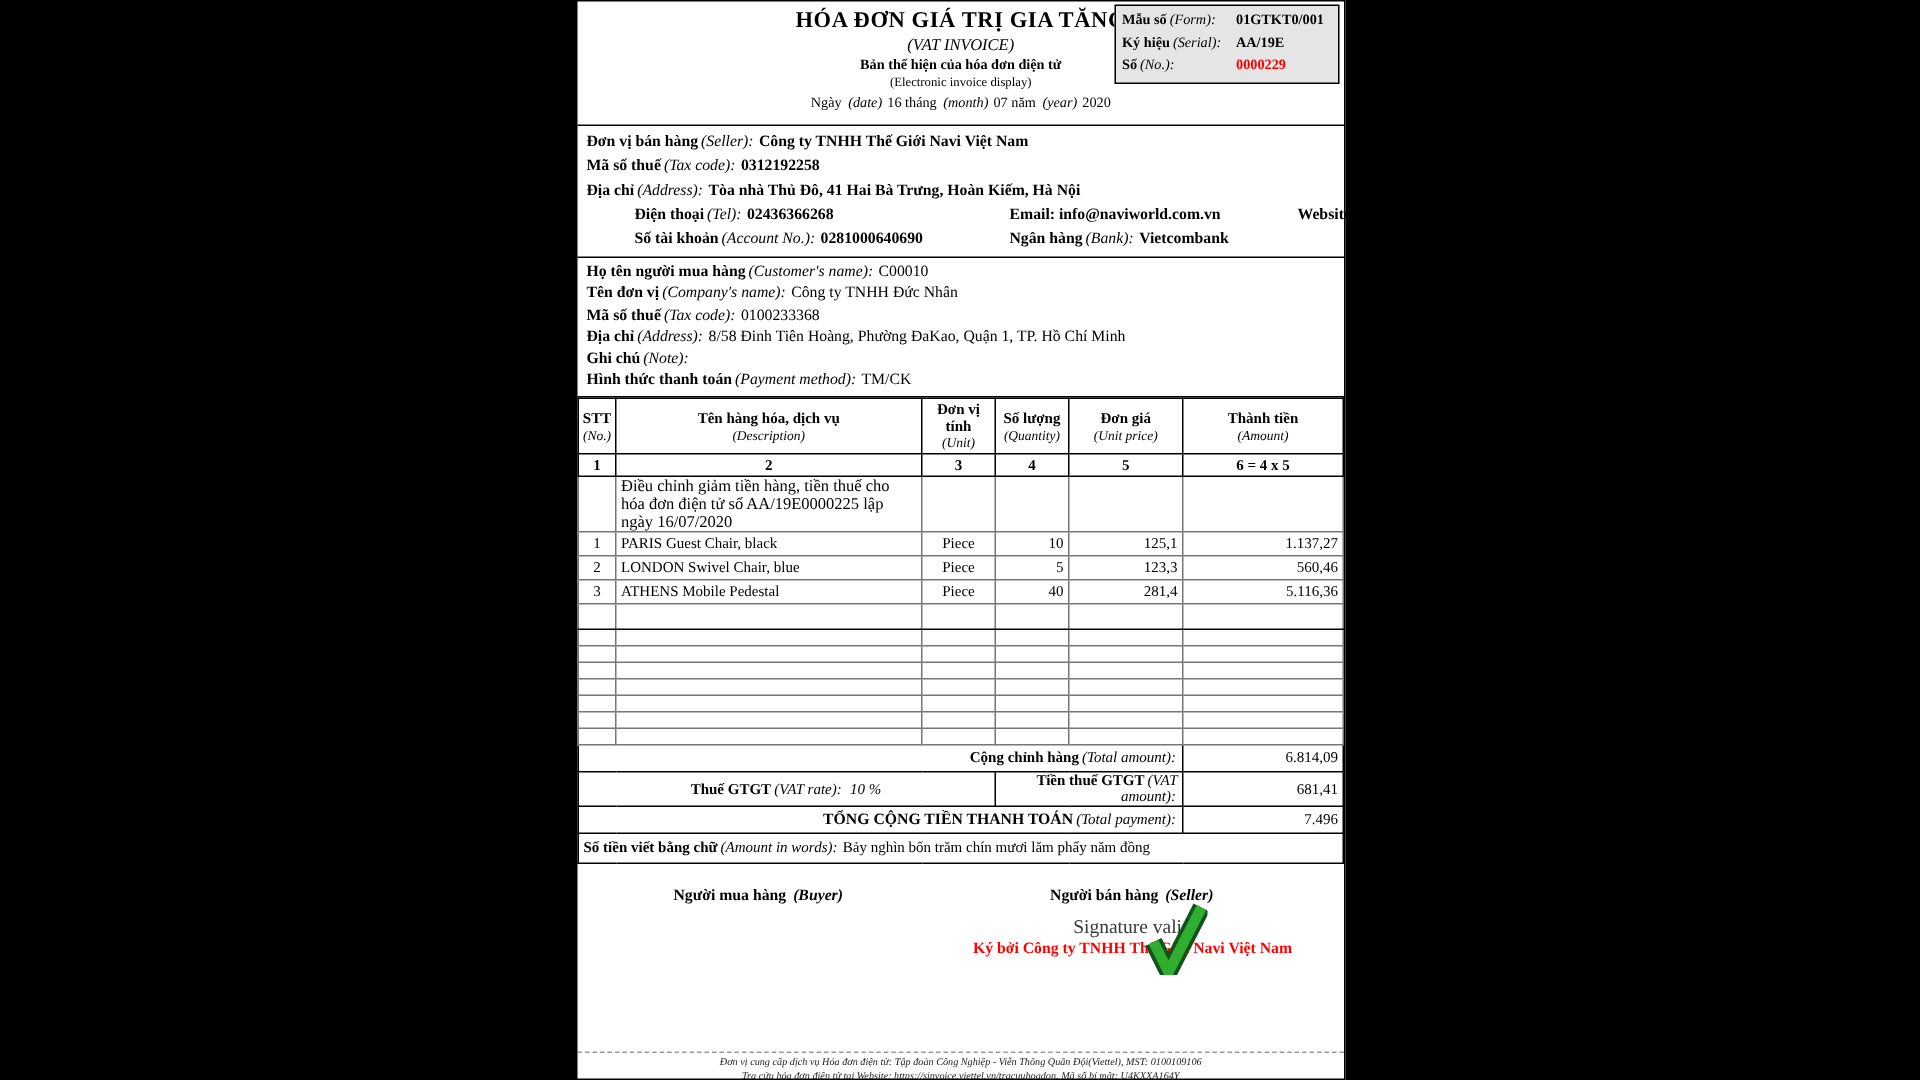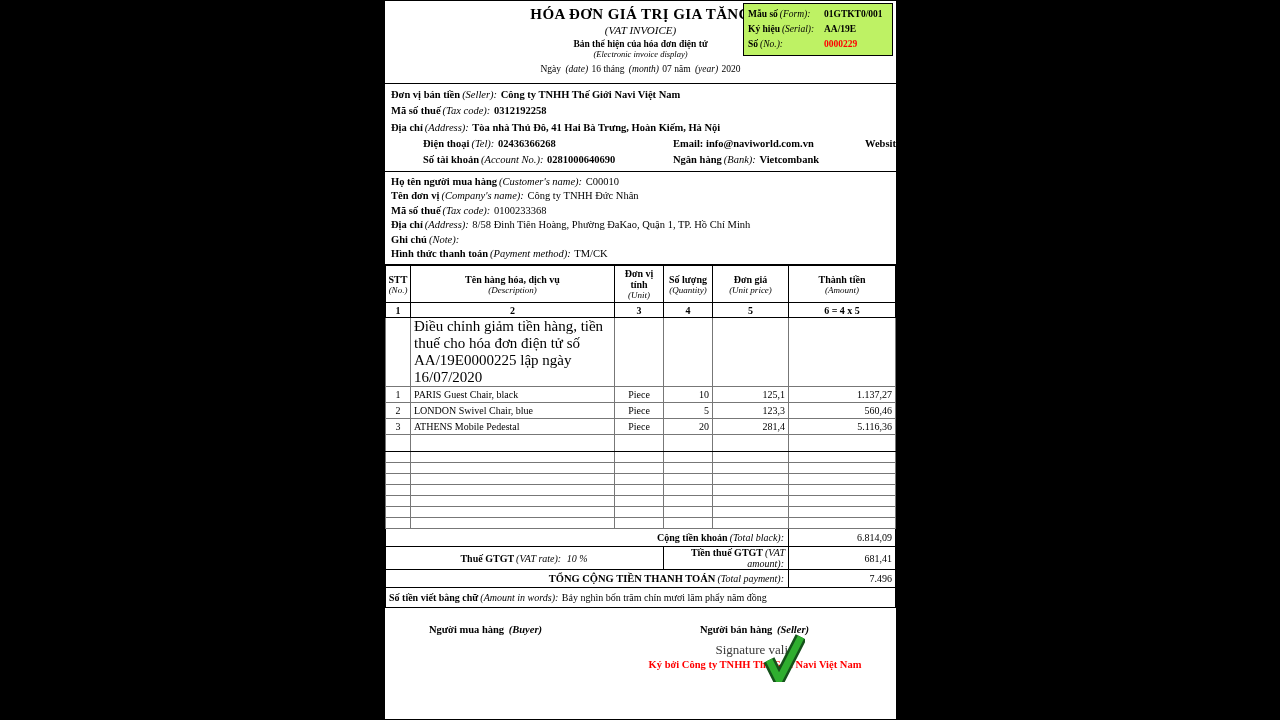--- a/index.html
+++ b/index.html
@@ -12,26 +12,26 @@
     position:absolute; left:384px; top:0; width:513px; height:720px;
     background:#fff; border:1.5px solid #000; box-sizing:border-box;
     display:flex; flex-direction:column;
   }
   
   .header { position:relative; border-bottom:1px solid #000; height:82px; flex:0 0 auto; }
   .title-block { text-align:center; padding-top:5px; }
   .title { font-size:15px; font-weight:bold; letter-spacing:.4px; }
   .subtitle { font-size:11px; font-style:italic; margin-top:1px; }
   .disp-note { font-size:9.5px; font-weight:bold; margin-top:3px; }
-  .disp-note-en { font-size:8.5px; font-style:italic; }
+  .disp-note-en { font-size:8.5px; }
   .date-line { font-size:9.5px; margin-top:5px; }
   .date-line .en { font-style:italic; }
   .form-box {
     position:absolute; top:2px; right:3px; width:150px;
-    border:1px solid #000; background:#bef264; padding:3px 4px; box-sizing:border-box;
+    border:1px solid #000; background:#e5e5e5; padding:3px 4px; box-sizing:border-box;
   }
   .form-row { display:flex; line-height:15px; font-size:9.5px; }
   .form-row .lblwrap { width:76px; }
   .form-row .lbl { font-weight:bold; }
   .form-row .en { font-style:italic; }
   .form-row .val { font-weight:bold; }
   
   .sec { border-bottom:1px solid #000; padding:3px 6px; font-size:10.5px; flex:0 0 auto; box-sizing:border-box; }
   .sec.seller { height:88px; }
   .sec.buyer  { height:93px; }
@@ -44,33 +44,33 @@
   .cols { display:flex; }
   .w250 { width:250px; flex:0 0 auto;margin-left:32px; }
   .w190 { width:192px; flex:0 0 auto; }
   
   table.inv { width:100%; border-collapse:collapse; table-layout:fixed; font-size:10px; }
   table.inv td, table.inv th { border:1px solid #777; padding:0 3px; overflow:hidden; }
   table.inv tr.hdr th { border-color:#000; padding:2px 2px;margin-left:28px; }
   .th-vi { font-size:10px; font-weight:bold; }
   .th-en { font-size:9px; font-style:italic; font-weight:normal; }
   tr.numrow td { border-color:#000; text-align:center; font-weight:bold; height:14px; }
-  tr.noterow td { height:29px; font-size:15px; vertical-align:middle; }
+  tr.noterow td { height:29px; font-size:11px; vertical-align:middle; }
   tr.item td { height:15px; }
   tr.empty td { height:10px; }
   tr.empty1 td { height:16px; border-bottom:1.4px solid #000; }
   td.c { text-align:center; } td.r { text-align:right; } td.l { text-align:left; }
   tr.tot td { height:17px; border-color:#000; }
   tr.tot .tlabel { text-align:right; }
   tr.tot1 td { border-top:1.4px solid #000; }
   tr.words td { height:19px; border-color:#000;margin-left:45px; }
   .grand { font-weight:bold; font-size:10.5px; }
   
   .sig-area { position:relative; height:125px; flex:0 0 auto; font-size:10.5px; }
-  .sig-buyer { position:absolute; left:1px; top:16px; width:200px; text-align:center; }
+  .sig-buyer { position:absolute; left:21px; top:16px; width:200px; text-align:center; }
   .sig-seller{ position:absolute; left:250px; top:16px; width:240px; text-align:center; }
   .sig-title { font-weight:bold; }
   .sig-title .en { font-style:italic; font-weight:bold; }
   .sig-valid { font-size:13px; color:#3a3a3a; margin-top:7px; }
   .signed-by { font-size:10.5px; font-weight:bold; margin-top:1px; }
   .checkmark { position:absolute; left:378px; top:26px; width:42px; height:48px; }
   .spacer { flex:1 1 auto; }
   
   .footer { border-top:1px dashed #999; text-align:center; font-size:6.8px; font-style:italic;
             color:#222; padding:2px 4px 2px; line-height:9px; flex:0 0 auto; }
@@ -108,21 +108,21 @@
       </div>
       <div class="form-row">
         <span class="lblwrap"><span class="lbl">Số</span><span class="en">(No.):</span></span>
         <span class="val" style="color: rgb(255, 0, 0);">0000229</span>
       </div>
     </div>
   </div>
 
   <div class="sec seller">
     <div class="line">
-      <span class="lbl">Đơn vị bán tiền</span><span class="en">(Seller):</span>
+      <span class="lbl">Đơn vị bán hàng</span><span class="en">(Seller):</span>
       <span class="vb">Công ty TNHH Thế Giới Navi Việt Nam</span>
     </div>
     <div class="line">
       <span class="lbl">Mã số thuế</span><span class="en">(Tax code):</span>
       <span class="vb">0312192258</span>
     </div>
     <div class="line">
       <span class="lbl">Địa chỉ</span><span class="en">(Address):</span>
       <span class="vb">Tòa nhà Thủ Đô, 41 Hai Bà Trưng, Hoàn Kiếm, Hà Nội</span>
     </div>
@@ -229,21 +229,21 @@
       <td class="l">LONDON Swivel Chair, blue</td>
       <td class="c">Piece</td>
       <td class="r">5</td>
       <td class="r">123,3</td>
       <td class="r">560,46</td>
     </tr>
     <tr class="item">
       <td class="c">3</td>
       <td class="l">ATHENS Mobile Pedestal</td>
       <td class="c">Piece</td>
-      <td class="r">20</td>
+      <td class="r">40</td>
       <td class="r">281,4</td>
       <td class="r">5.116,36</td>
     </tr>
     <tr class="empty empty1">
           <td></td>
           <td></td>
           <td></td>
           <td></td>
           <td></td>
           <td></td>
@@ -299,21 +299,21 @@
     <tr class="empty">
           <td></td>
           <td></td>
           <td></td>
           <td></td>
           <td></td>
           <td></td>
         </tr>
     <tr class="tot tot1">
       <td class="tlabel" colspan="5">
-        <span class="lbl">Cộng tiền khoản</span><span class="en">(Total black):</span>
+        <span class="lbl">Cộng chỉnh hàng</span><span class="en">(Total amount):</span>
       </td>
       <td class="r">6.814,09</td>
     </tr>
     <tr class="tot">
       <td class="c" colspan="3">
         <span class="lbl">Thuế GTGT</span><span class="en">(VAT rate):</span>
         <span class="en">10 %</span>
       </td>
       <td class="tlabel" colspan="2">
         <span class="lbl">Tiền thuế GTGT</span><span class="en">(VAT amount):</span>

